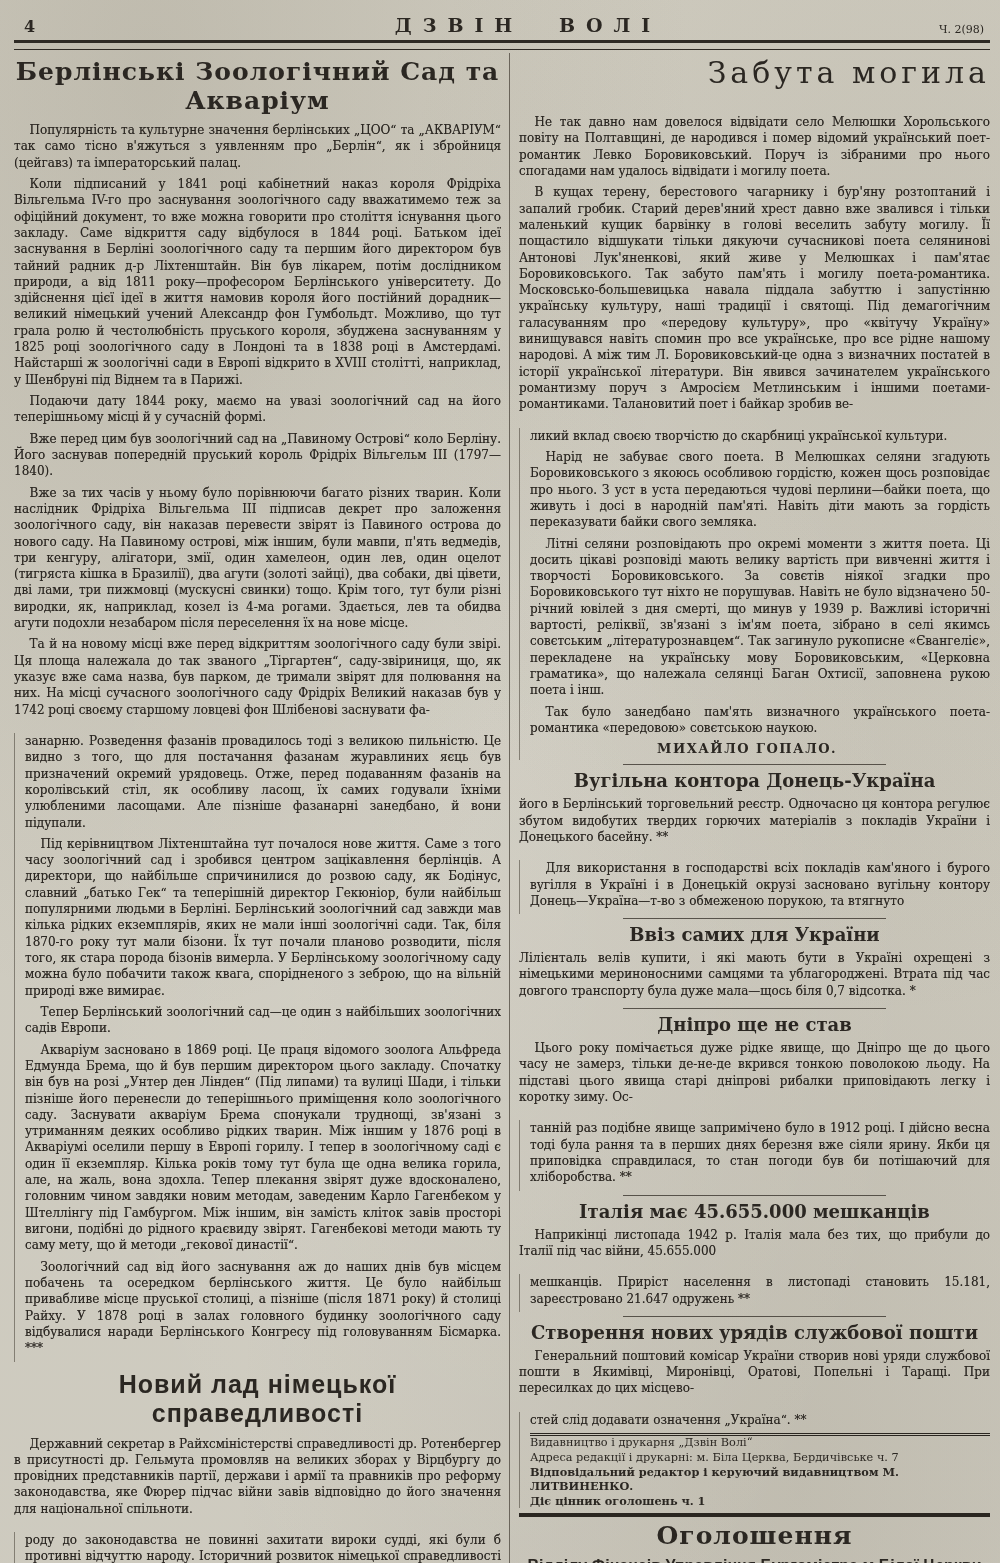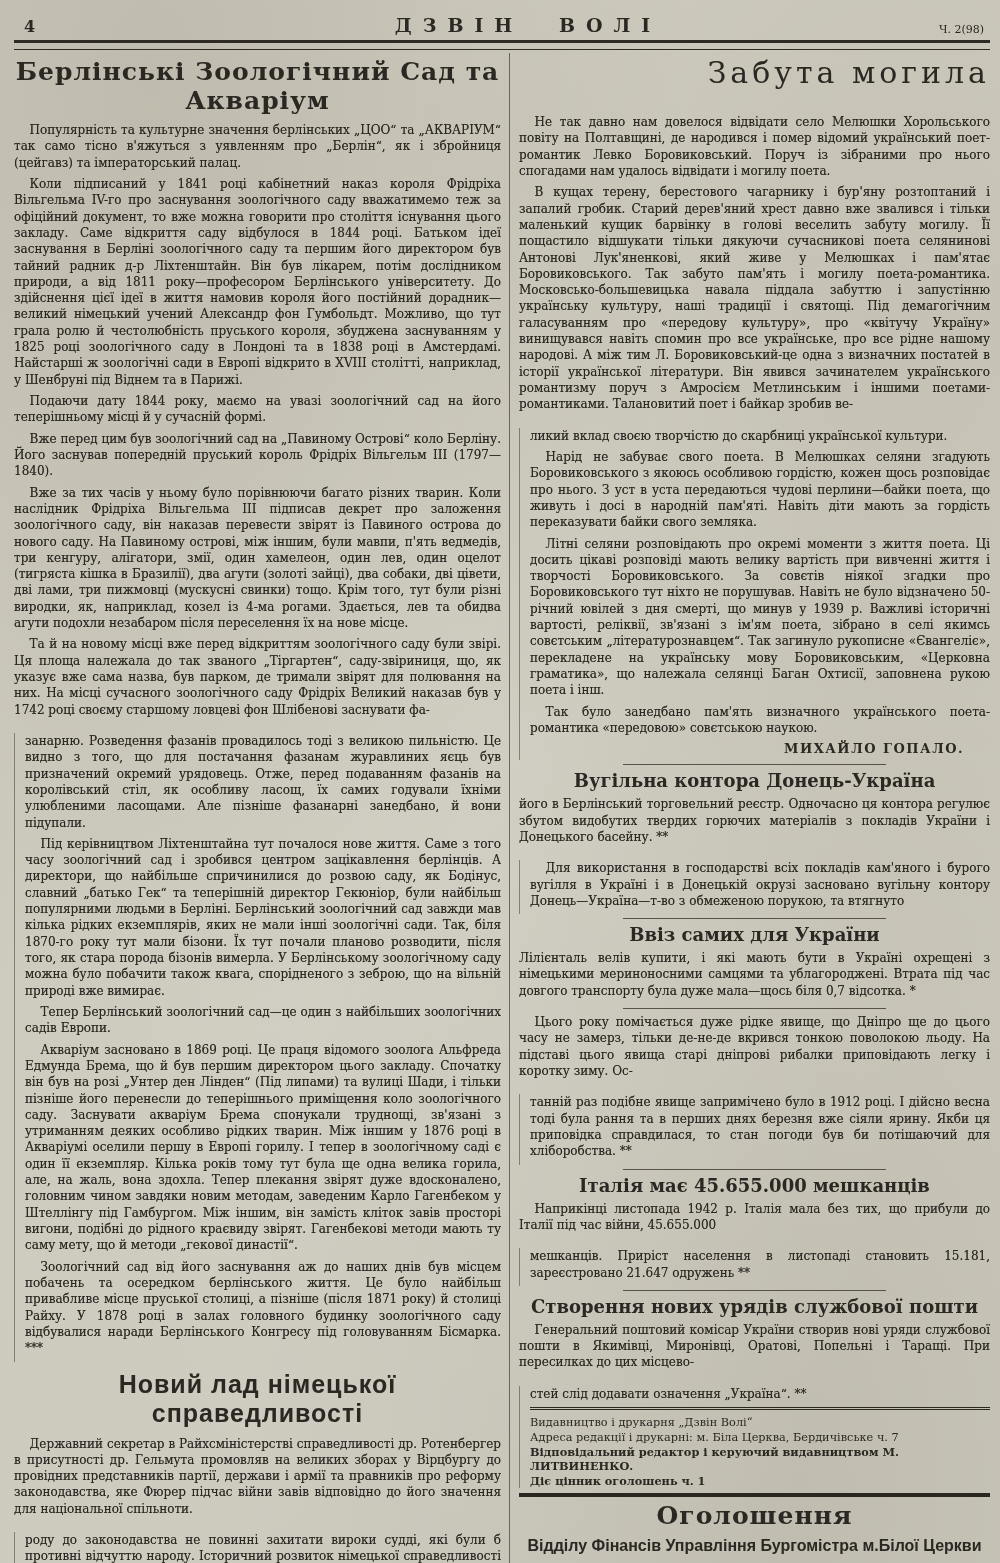--- a/index.html
+++ b/index.html
@@ -36,25 +36,25 @@
   .headline-lg { font-family:"DejaVu Serif", serif; font-weight:bold; text-align:center; font-size:25px; letter-spacing:1px; margin:4px 0 7px 0; }
   .headline-xl { font-family:"DejaVu Serif", serif; font-weight:normal; text-align:right; font-size:30px; letter-spacing:4px; margin:2px 0 24px 0; }
   .headline-sans { font-family:"Liberation Sans", sans-serif; font-weight:bold; text-align:center; font-size:25px; letter-spacing:1px; margin:8px 0 8px 0; }
   .headline-sm { font-family:"DejaVu Serif", serif; font-weight:bold; text-align:center; font-size:18px; margin:3px 0 5px 0; }
   
   .cols { display:flex; gap:10px;flex-direction:column; }
   .col { flex:1; min-width:0; }
   .col + .col { border-left:1px solid rgba(55,49,40,.5); padding-left:10px; }
   p.body { font-size:12px; line-height:1.36; text-align:justify; margin:0 0 5px 0; text-indent:1.3em; text-shadow:0 0 .5px rgba(43,39,34,.55); }
   .col.cont > p.body:first-child { text-indent:0; }
-  .sig { text-align:right; font-weight:bold; font-size:13px; letter-spacing:1.5px; padding-right:26px; margin:2px 0 4px 0; }
+  .sig { text-align:center; font-weight:bold; font-size:13px; letter-spacing:1.5px; padding-right:26px; margin:2px 0 4px 0; }
   hr.sep { border:none; border-top:1px solid rgba(48,43,36,.75); width:56%; margin:4px auto 5px auto; }
   .rule-thick { border-top:4px solid #2a2620; margin:5px 0 3px 0; }
   
-  .imprint { border-top:3px double #2a2620; margin-top:3px; padding-top:6px; font-size:11.3px; line-height:1.28; }
+  .imprint { border-top:3px double #2a2620; margin-top:3px; padding-top:0; font-size:11.3px; line-height:1.28; }
   .imprint div { margin:0; }
   .imprint .bold { font-weight:bold; }
   .ads-subtitle { font-family:"Liberation Sans", sans-serif; font-weight:bold; text-align:center; font-size:16px; margin:1px 0 7px 0; }
 </style>
 </head>
 <body>
 
 <div class="page">
 
   <div class="masthead-row">
@@ -146,20 +146,21 @@
         <div class="cols">
           <div class="col cont">
             <p class="body">Лілієнталь велів купити, і які мають бути в Україні охрещені з німецькими мериноносними самцями та ублагороджені. Втрата під час довгого транспорту була дуже мала—щось біля 0,7 відсотка.  *</p>
           </div>
         </div>
       </article>
 
       <hr class="sep">
 
       <article>
+        <h3 class="headline-sm">Дніпро ще не став</h3>
         <div class="cols">
           <div class="col">
             <p class="body">Цього року помічається дуже рідке явище, що Дніпро ще до цього часу не замерз, тільки де-не-де вкрився тонкою поволокою льоду. На підставі цього явища старі дніпрові рибалки приповідають легку і коротку зиму. Ос-</p>
           </div>
           <div class="col cont">
             <p class="body">танній раз подібне явище запримічено було в 1912 році. І дійсно весна тоді була рання та в перших днях березня вже сіяли ярину. Якби ця приповідка справдилася, то стан погоди був би потішаючий для хліборобства.  **</p>
           </div>
         </div>
       </article>
 

